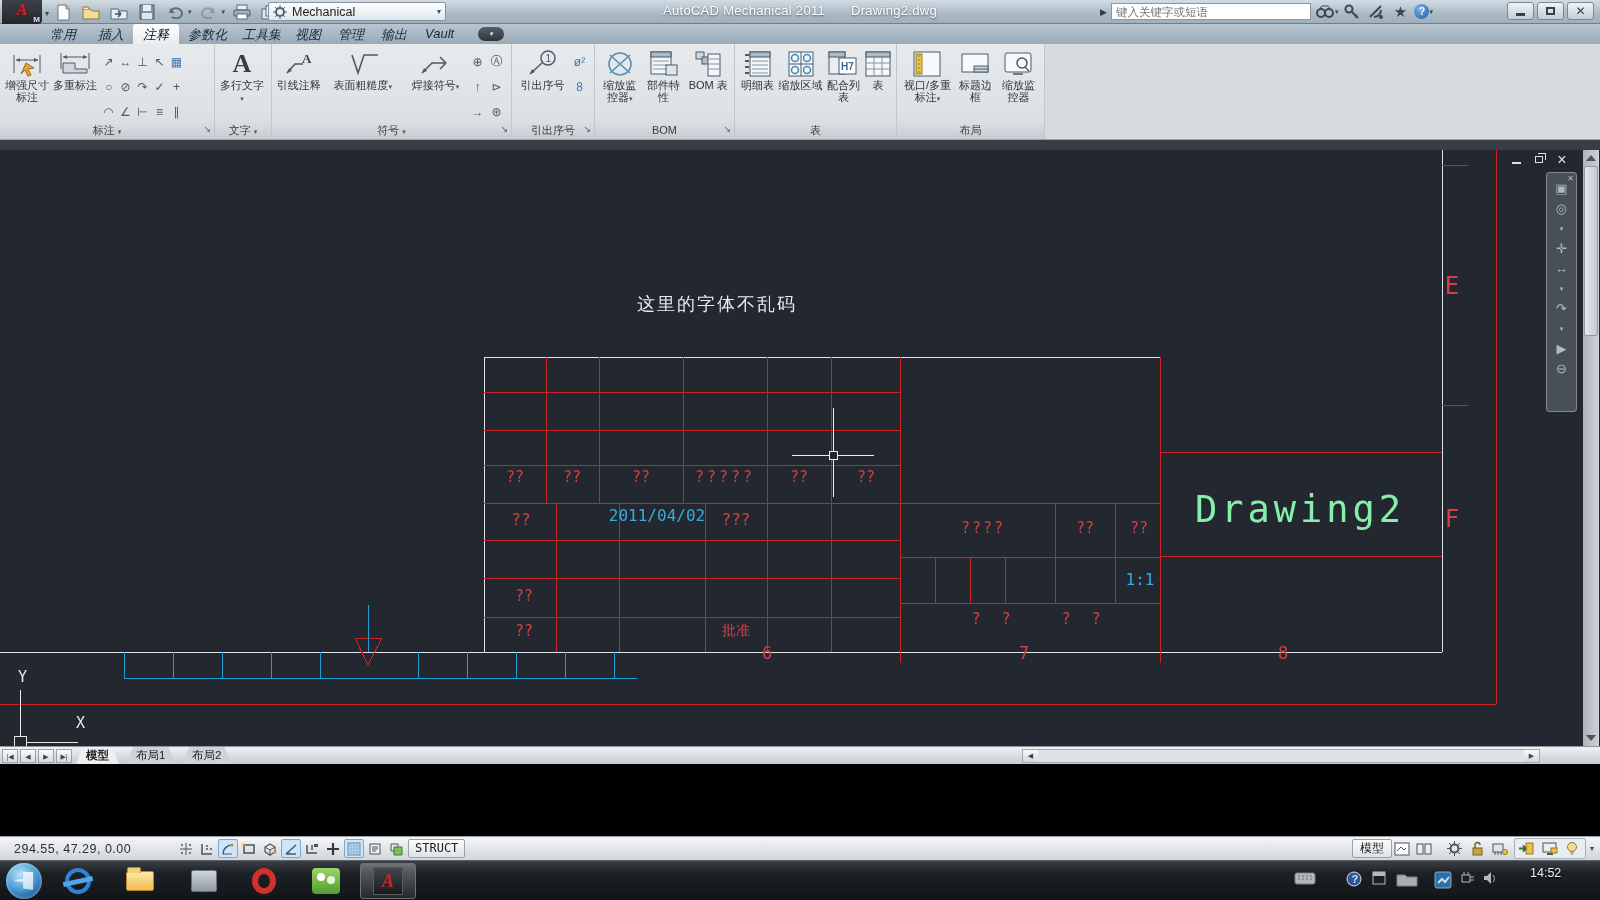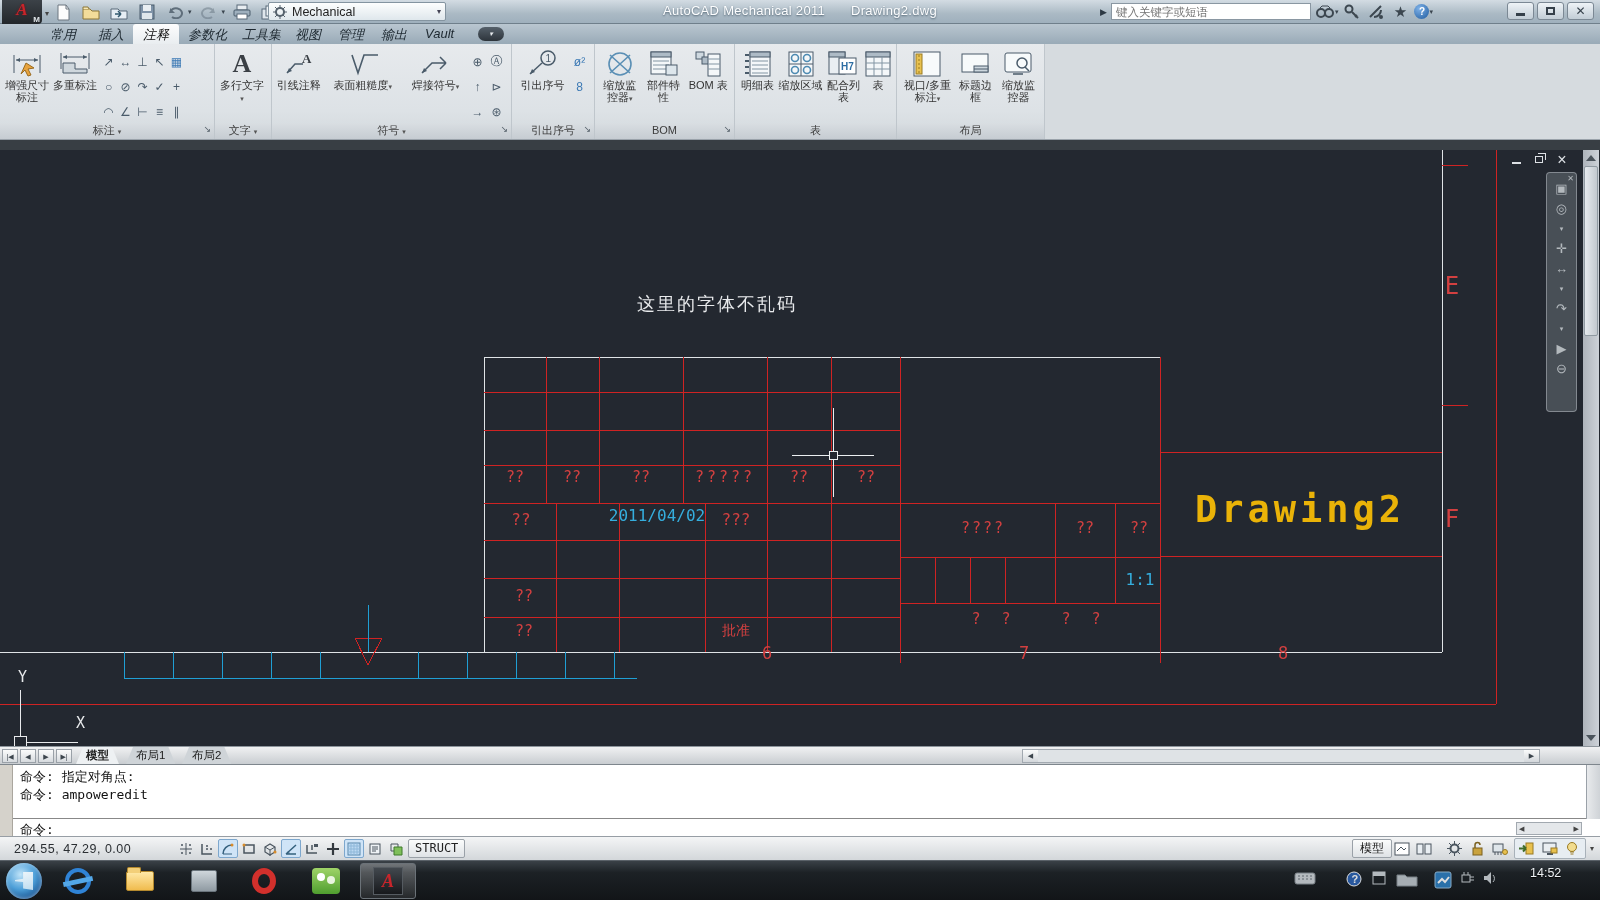--- a/index.html
+++ b/index.html
@@ -65,21 +65,21 @@
 
   
   #gap { position:absolute; left:0; top:140px; width:1600px; height:10px; background:#383e44; }
   #canvas { position:absolute; left:0; top:150px; width:1600px; height:596px; background:#232830; overflow:hidden; }
   #canvas svg { position:absolute; left:0; top:0; }
   .t { position:absolute; font-family:"DejaVu Sans Mono",monospace; white-space:nowrap; transform:translateX(-50%); }
   .tl { transform:none; }
   .red { color:#d24040; }
   .cy { color:#35aede; }
   .wh { color:#e8eaec; }
-  #dwgtitle { font-size:37px; font-weight:bold; letter-spacing:4px; color:#eab308; }
+  #dwgtitle { font-size:37px; font-weight:normal; letter-spacing:4px; color:#86efac; }
   #cwbtns { position:absolute; left:1508px; top:3px; display:flex; gap:7px; }
   .cwb { width:16px; height:13px; display:flex; align-items:center; justify-content:center; color:#dde1e5; }
   .cwb .d { width:9px; height:2px; background:#dde1e5; margin-top:6px; }
   .cwb .r { width:8px; height:7px; border:1px solid #dde1e5; box-shadow:2px -2px 0 -0px #232830,3px -3px 0 0px #dde1e5; }
   #navbar { position:absolute; left:1546px; top:22px; width:31px; height:240px; background:rgba(125,133,141,.42);
     border:1px solid rgba(190,196,202,.5); border-radius:4px; display:flex; flex-direction:column; align-items:center; padding-top:10px; gap:8px; }
   #navbar span { color:rgba(215,220,224,.75); font-size:13px; line-height:12px; }
   #navbar .nx { position:absolute; right:2px; top:0px; font-size:8px; }
   #vscroll { position:absolute; left:1583px; top:0; width:16px; height:596px; background:linear-gradient(90deg,#aeb4bb,#cdd2d8); }
   #vscroll .ar { position:absolute; left:3px; width:0; height:0; border-left:5px solid transparent; border-right:5px solid transparent; }
@@ -673,32 +673,20 @@
     <span class="navb" style="left:56px">▶|</span>
     <span class="ltab active" style="left:76px">模型</span>
     <span class="ltab" style="left:126px">布局1</span>
     <span class="ltab" style="left:182px">布局2</span>
     <div id="hscroll">
       <span class="hb" style="left:0">◀</span>
       <span class="hb" style="right:0">▶</span>
     </div>
   </div>
 
-  <div id="cmd">
-    <div id="cmdgrip"></div>
-    <div class="cline" style="top:3px">命令: 指定对角点:</div>
-    <div class="cline" style="top:21px">命令: ampoweredit</div>
-    <div id="cmdsep"></div>
-    <div class="cline" style="top:56px">命令:</div>
-    <div id="cmdvs"></div>
-    <div id="cmdhs">
-        <span style="left:2px">◀</span>
-        <span style="right:2px">▶</span>
-      </div>
-  </div>
 
   <div id="statusbar">
     <span id="coords">294.55, 47.29, 0.00</span>
     <span class="sbtn" style="left:176px">
         <svg width="14" height="14">
           <path d="M7 1v12M1 7h12" stroke="#4a555f"></path>
           <circle cx="3" cy="3" r="1" fill="#4a555f"></circle>
           <circle cx="11" cy="3" r="1" fill="#4a555f"></circle>
           <circle cx="3" cy="11" r="1" fill="#4a555f"></circle>
           <circle cx="11" cy="11" r="1" fill="#4a555f"></circle>

